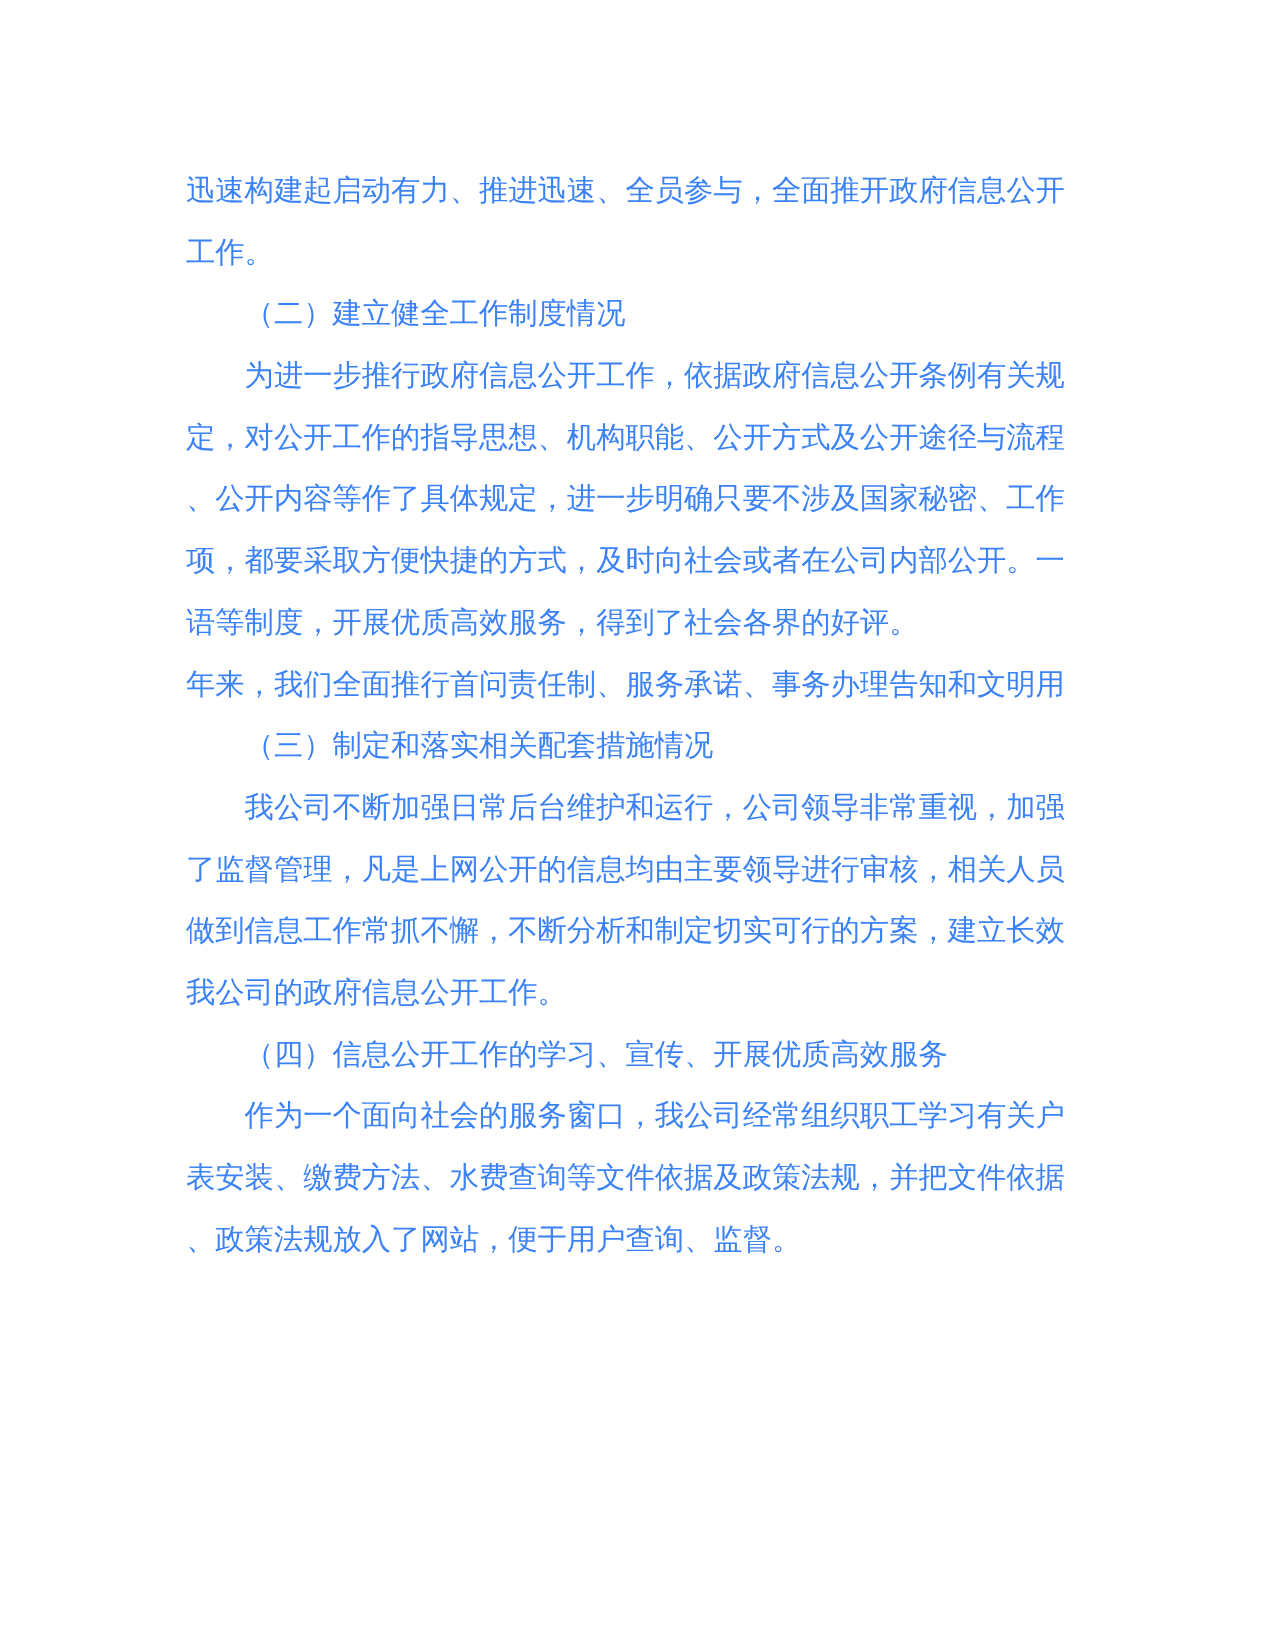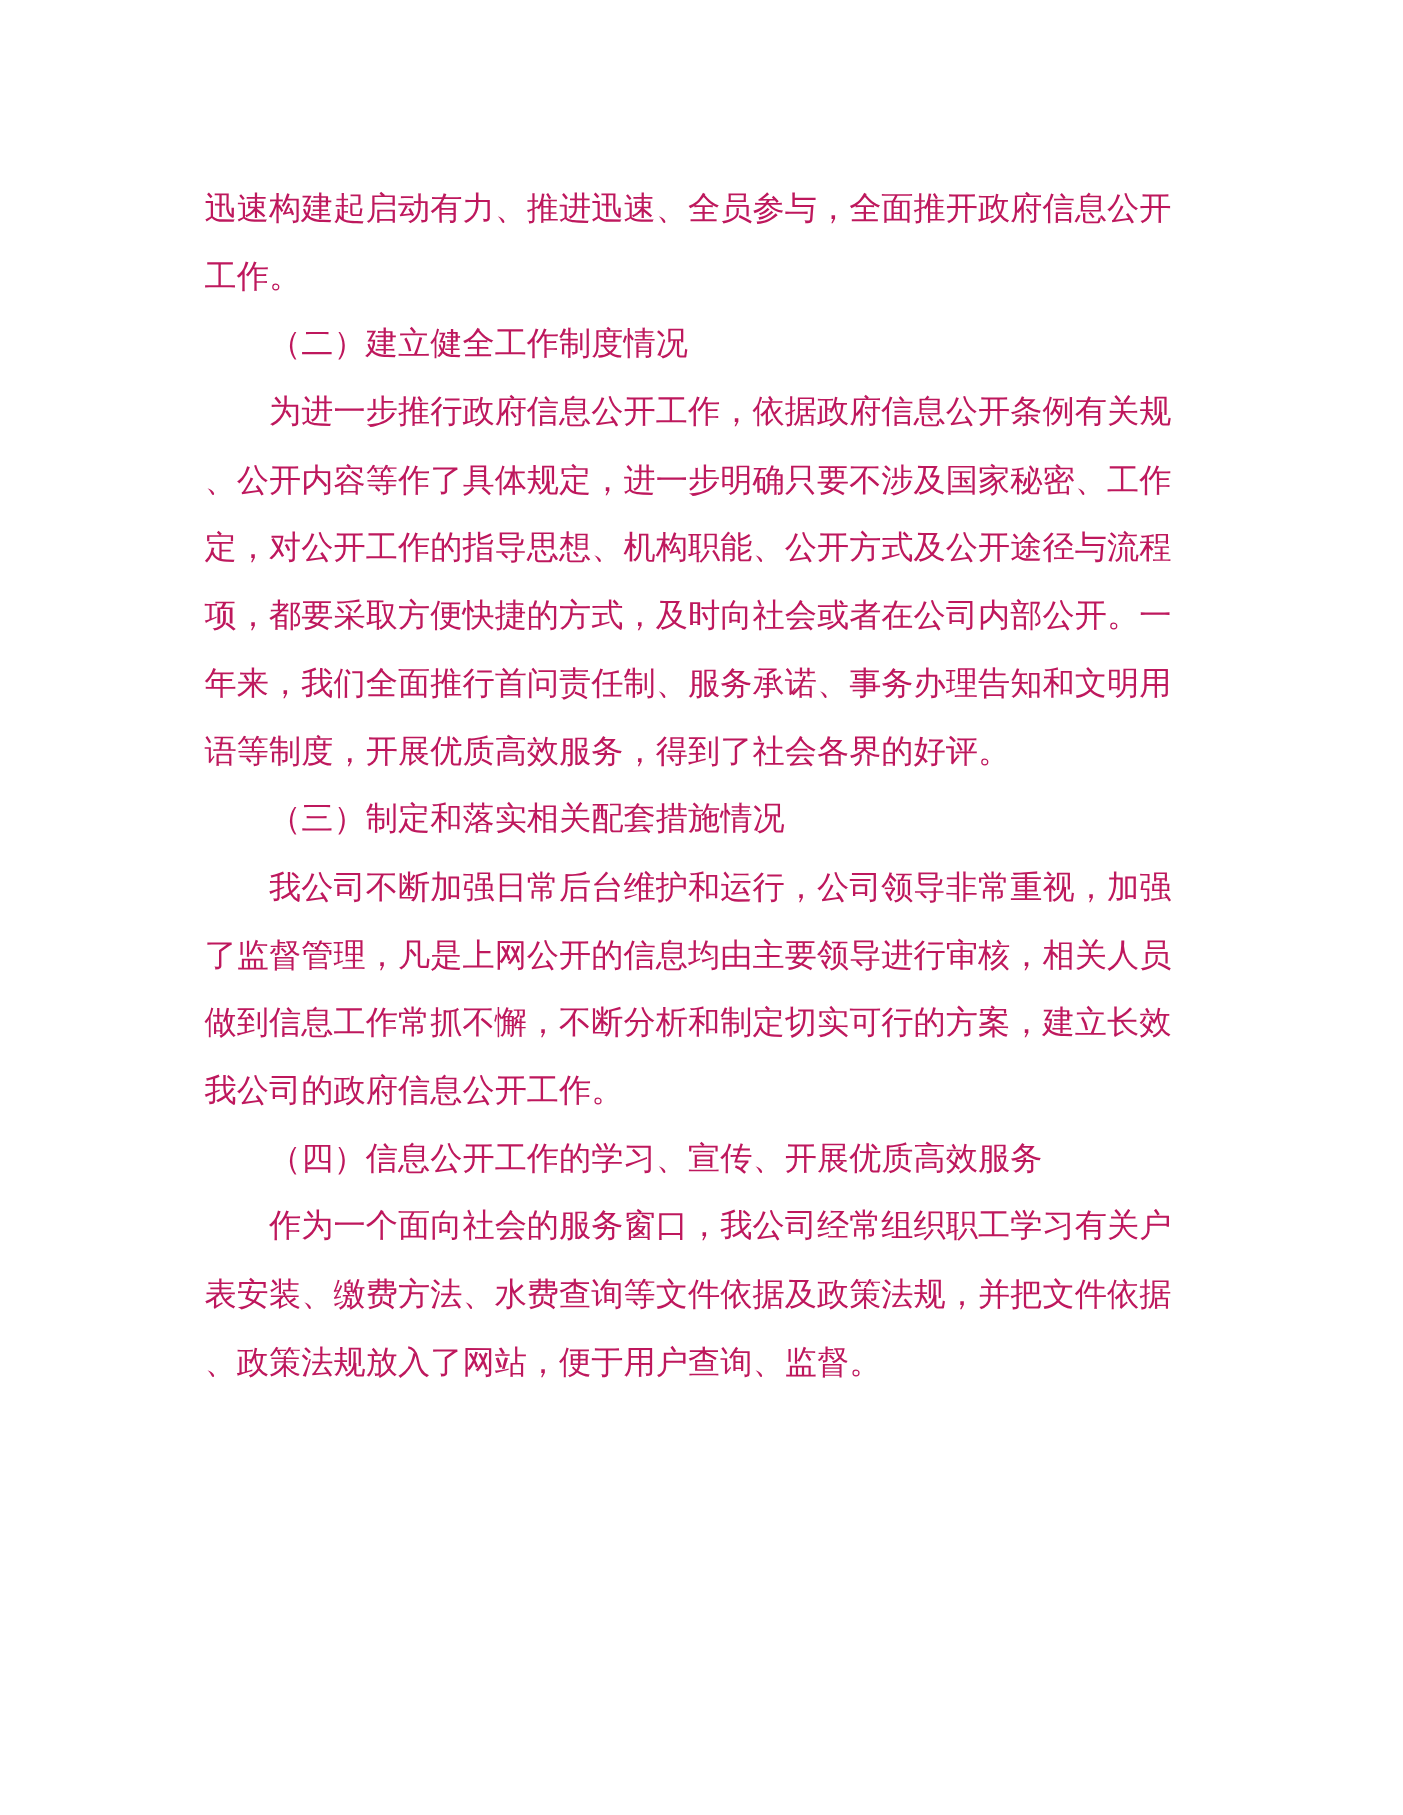--- a/index.html
+++ b/index.html
@@ -15,45 +15,45 @@
     overflow: hidden;
   }
   .textblock {
     position: absolute;
     left: 186px;
     top: 160px;
     width: 885px;
     font-family: "Liberation Serif", "DejaVu Serif", serif;
     font-size: 29.3px;
     line-height: 61.7px;
-    color: #be185d;
+    color: #3b82f6;
     font-weight: normal;
   }
   .line {
     white-space: nowrap;
     height: 61.7px;
   }
   .line.indent {
     padding-left: 58.6px;
   }
 </style>
 </head>
 <body>
 
 <div class="page">
   <div class="textblock">
     <div class="line">迅速构建起启动有力、推进迅速、全员参与，全面推开政府信息公开</div>
     <div class="line">工作。</div>
     <div class="line indent">（二）建立健全工作制度情况</div>
     <div class="line indent">为进一步推行政府信息公开工作，依据政府信息公开条例有关规</div>
+    <div class="line">定，对公开工作的指导思想、机构职能、公开方式及公开途径与流程</div>
     <div class="line">、公开内容等作了具体规定，进一步明确只要不涉及国家秘密、工作</div>
-    <div class="line">定，对公开工作的指导思想、机构职能、公开方式及公开途径与流程</div>
     <div class="line">项，都要采取方便快捷的方式，及时向社会或者在公司内部公开。一</div>
+    <div class="line">语等制度，开展优质高效服务，得到了社会各界的好评。</div>
     <div class="line">年来，我们全面推行首问责任制、服务承诺、事务办理告知和文明用</div>
-    <div class="line">语等制度，开展优质高效服务，得到了社会各界的好评。</div>
     <div class="line indent">（三）制定和落实相关配套措施情况</div>
     <div class="line indent">我公司不断加强日常后台维护和运行，公司领导非常重视，加强</div>
     <div class="line">了监督管理，凡是上网公开的信息均由主要领导进行审核，相关人员</div>
     <div class="line">做到信息工作常抓不懈，不断分析和制定切实可行的方案，建立长效</div>
     <div class="line">我公司的政府信息公开工作。</div>
     <div class="line indent">（四）信息公开工作的学习、宣传、开展优质高效服务</div>
     <div class="line indent">作为一个面向社会的服务窗口，我公司经常组织职工学习有关户</div>
     <div class="line">表安装、缴费方法、水费查询等文件依据及政策法规，并把文件依据</div>
     <div class="line">、政策法规放入了网站，便于用户查询、监督。</div>
   </div>

